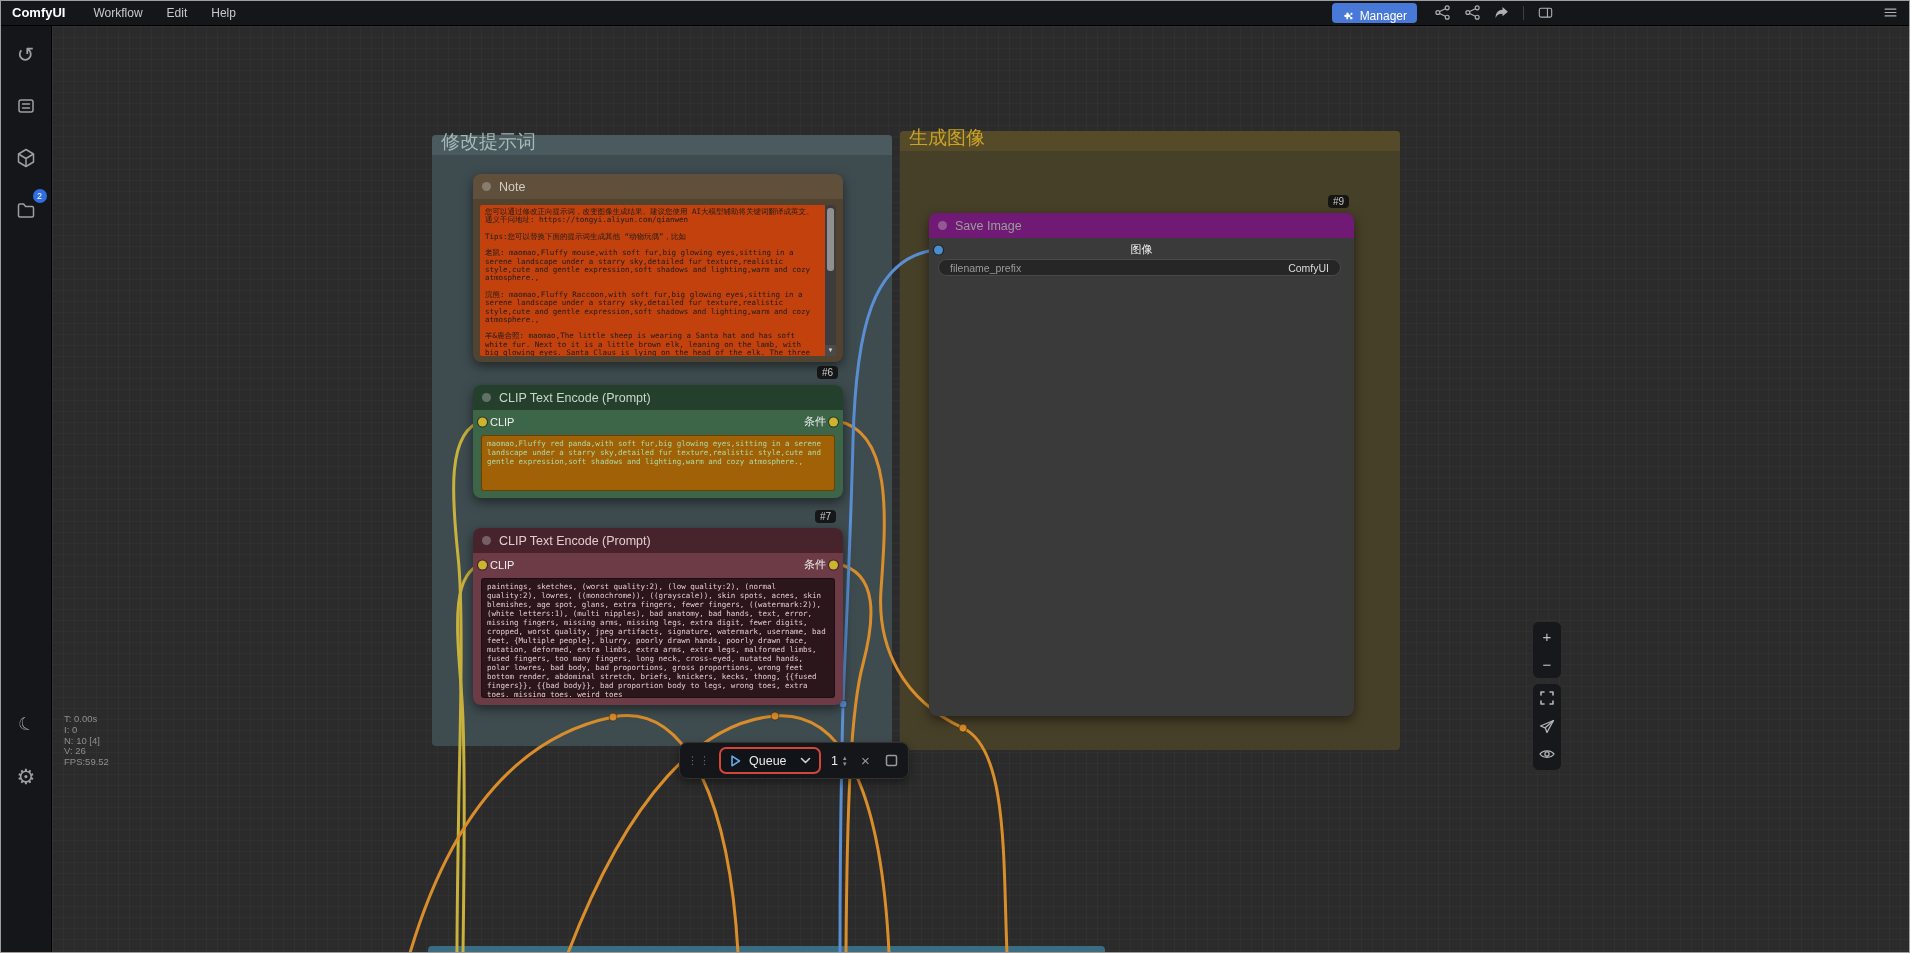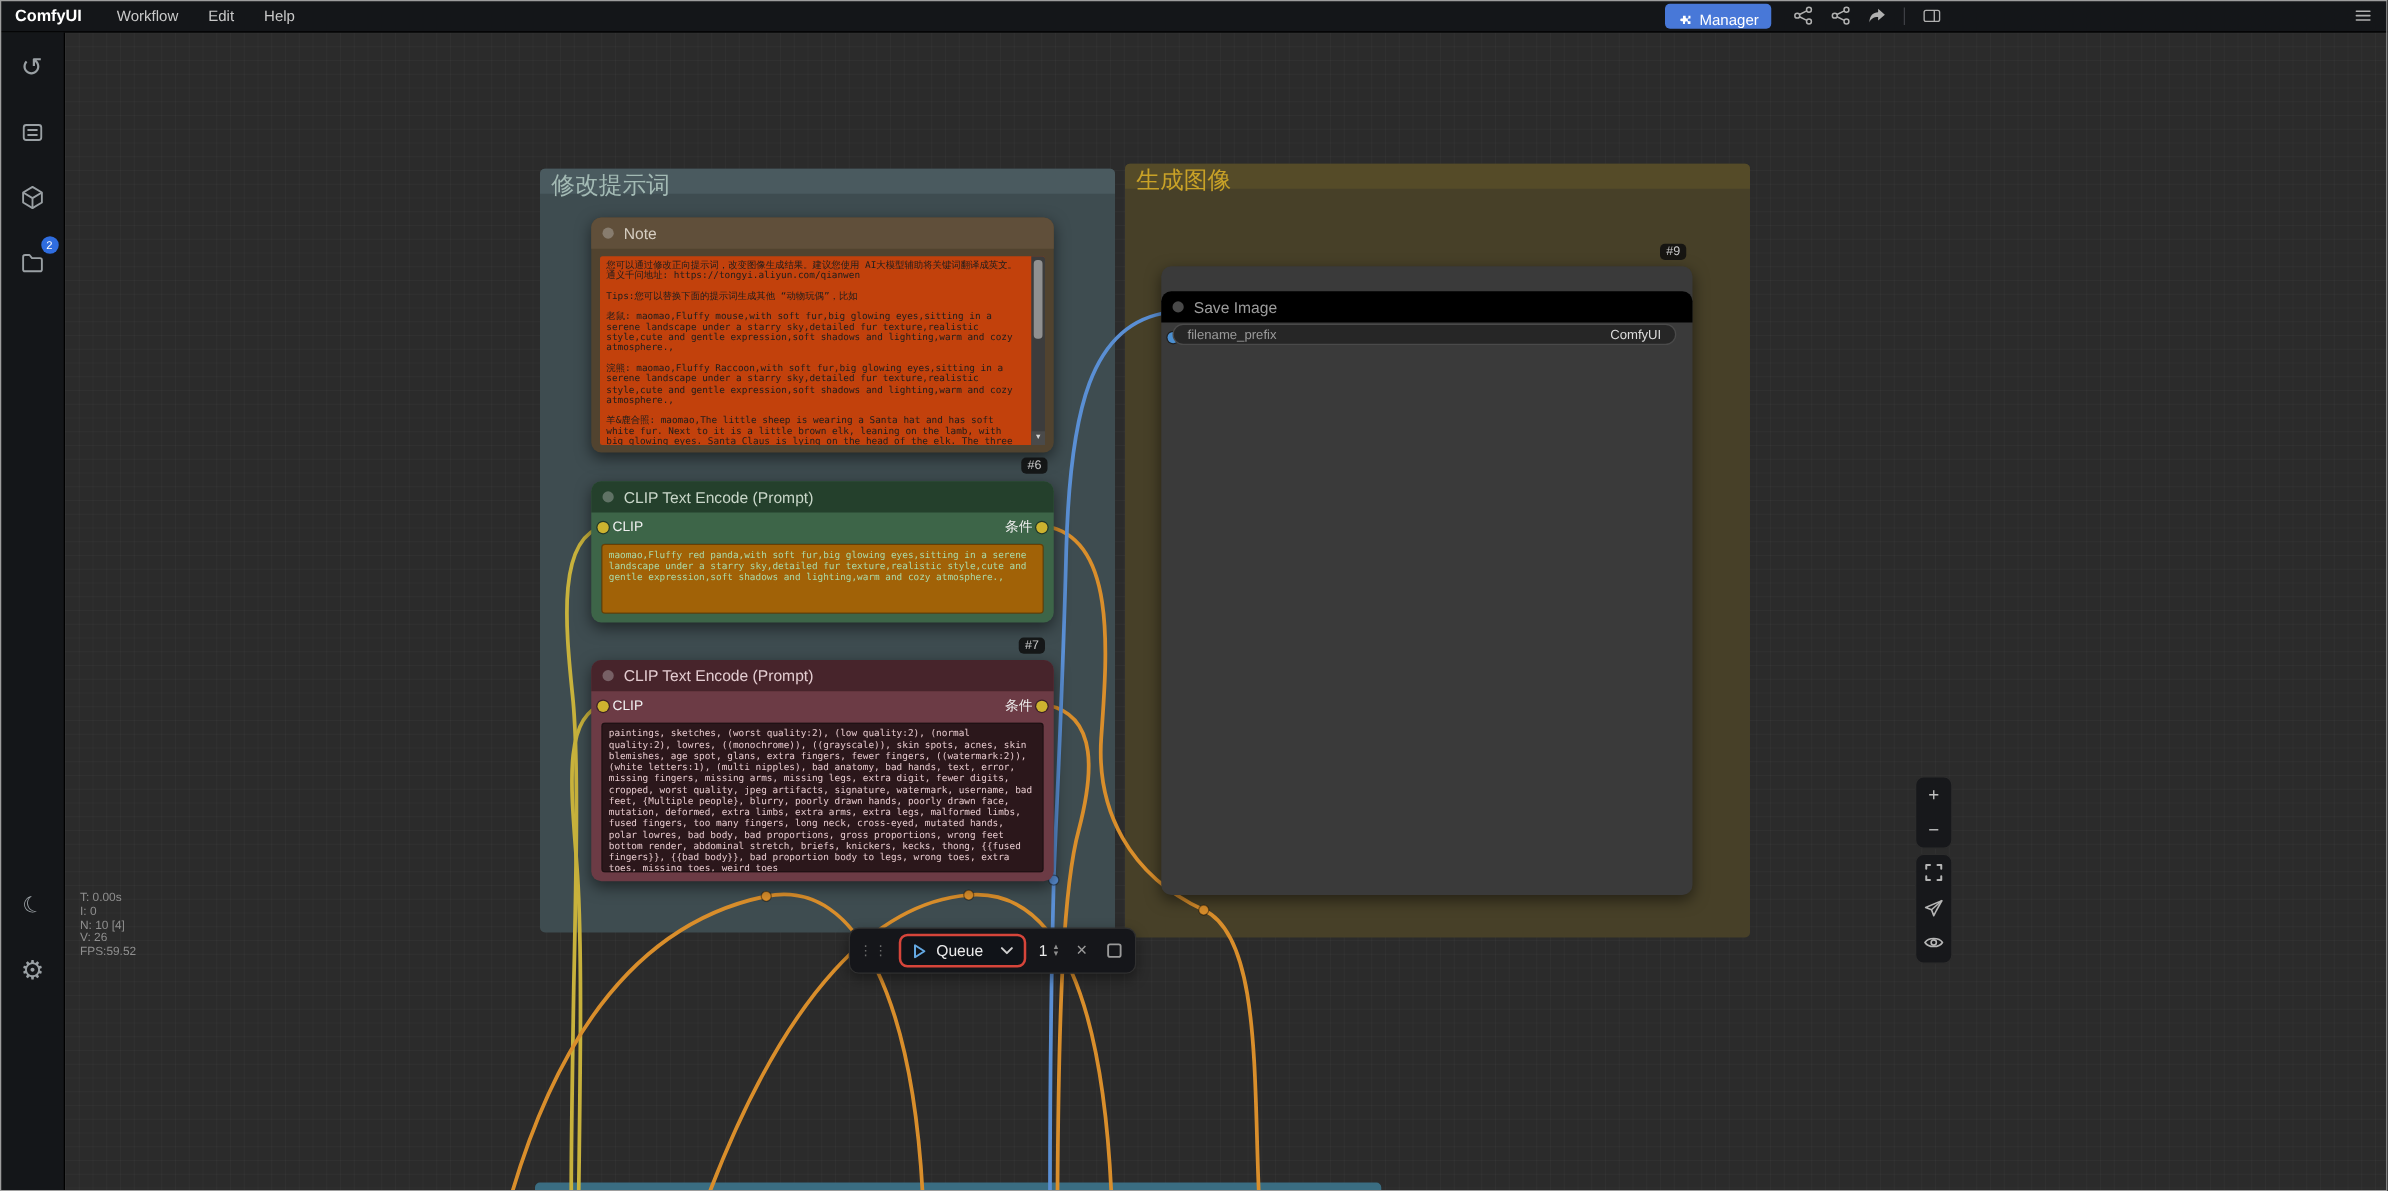--- a/index.html
+++ b/index.html
@@ -32,21 +32,21 @@
 
   
   .canvas { position:absolute; left:52px; top:26px; width:1858px; height:927px; background-color:#2b2b2b;
             background-image:
               linear-gradient(rgba(255,255,255,0.022) 1px, transparent 1px),
               linear-gradient(90deg, rgba(255,255,255,0.022) 1px, transparent 1px);
             background-size:11px 11px; z-index:0; }
 
   
   .group { position:absolute; z-index:1; border-radius:4px; }
-  .group-header { height:20px; display:flex; align-items:flex-start; padding:0 9px;
+  .group-header { height:20px; display:flex; align-items:flex-end; padding:0 9px;
                   font-size:19px; border-radius:4px 4px 0 0; cursor:move; }
   .group-prompts { left:432px; top:135px; width:460px; height:611px; background:#3e4c50; }
   .gh-prompts { background:#4a5a5f; color:#a3bab4; }
   .group-generate { left:900px; top:131px; width:500px; height:619px; background:#474028; }
   .gh-generate { background:#554b28; color:#c9a227; }
   .group-strip { position:absolute; left:428px; top:946px; width:677px; height:7px;
                  background:#3a6d82; border-radius:4px 4px 0 0; z-index:1; }
 
   
   .wires { position:absolute; left:0; top:0; z-index:2; pointer-events:none; }
@@ -82,22 +82,22 @@
                border:1px solid rgba(0,0,0,0.35); }
   .node-pos { left:473px; top:385px; width:370px; height:113px; background:#3d6548; }
   .nh-pos { background:#24402c; color:#c9d6c9; }
   .nt-pos { background:#a16207; color:#abdba8; }
 
   .node-neg { left:473px; top:528px; width:370px; height:177px; background:#6c3b45; }
   .nh-neg { background:#47242b; color:#e3ccd0; }
   .nt-neg { background:#2b171b; color:#e6c9cd; }
 
   .node-save { left:929px; top:213px; width:425px; height:503px; background:#3a3a3a; }
-  .nh-save { background:#000000; color:#9c9c9c;margin-top:20px; }
-  .sr-save { justify-content:flex-end; gap:6px; padding-left:17px; }
+  .nh-save { background:#701a75; color:#9c9c9c; }
+  .sr-save { justify-content:center; gap:6px; padding-left:17px; }
   .widget { position:absolute; left:9px; right:13px; top:46px; height:17px; background:#262626;
             border:1px solid #4a4a4a; border-radius:9px; display:flex; align-items:center;
             justify-content:space-between; padding:4px 11px; font-size:10.5px; cursor:text; }
   .w-label { color:#9a9a9a; }
   .w-value { color:#dcdcdc; }
 
   .badge { position:absolute; z-index:4; background:rgba(14,14,14,0.85); color:#c8c8c8;
            font-size:10px; padding:1px 5px; border-radius:4px; }
   .badge-6 { left:817px; top:366px; }
   .badge-7 { left:815px; top:510px; }

